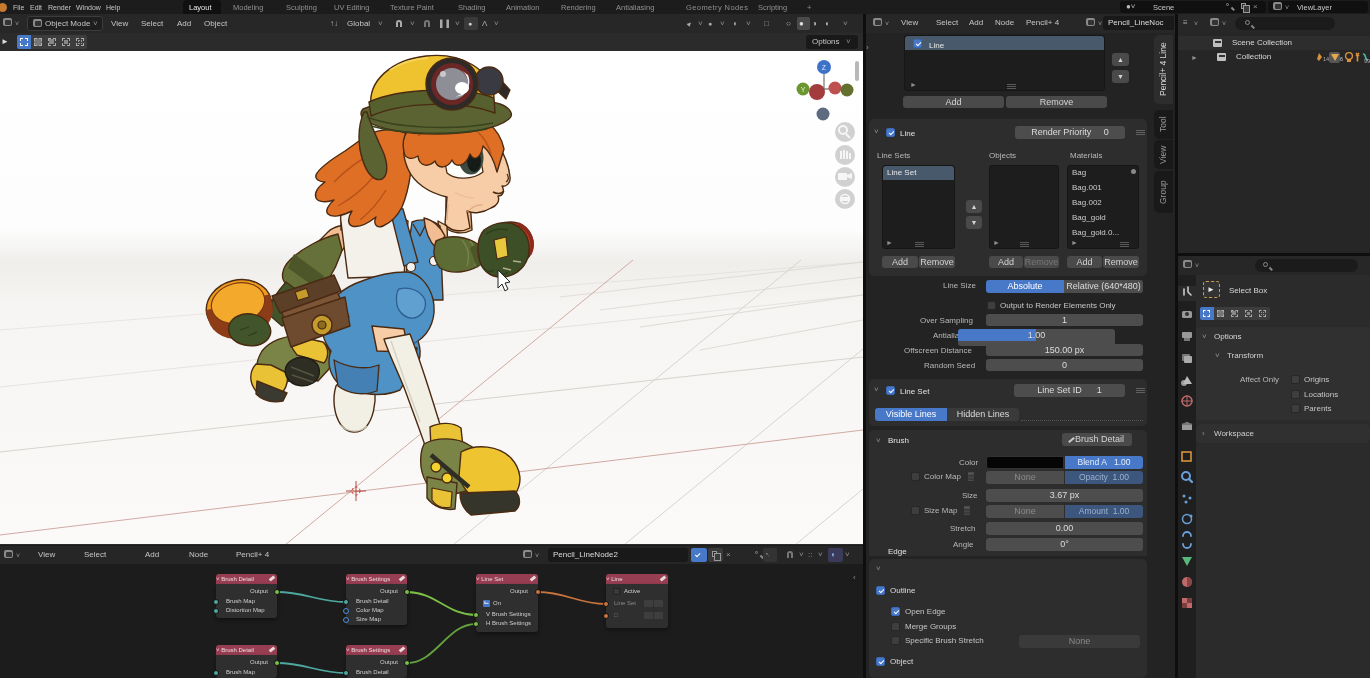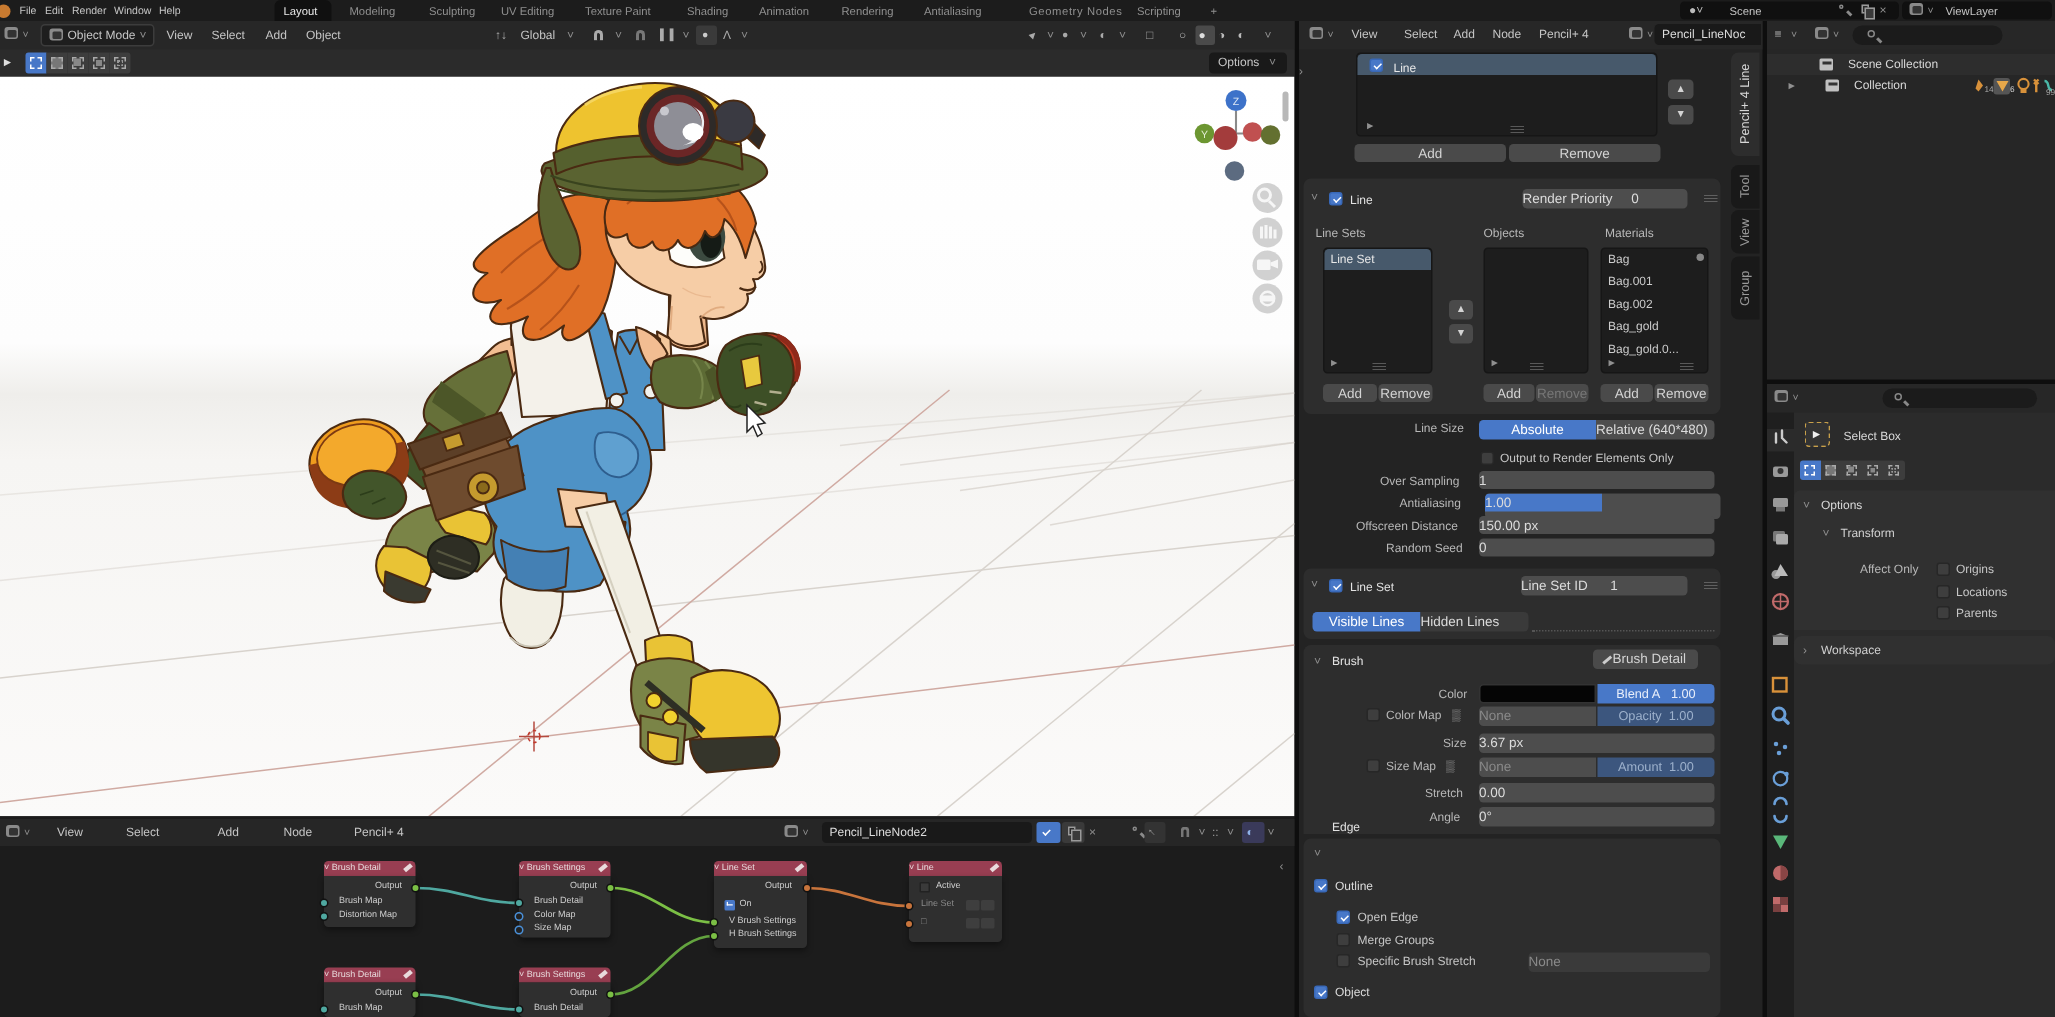--- a/index.html
+++ b/index.html
@@ -1,19 +1,19 @@
 <!DOCTYPE html>
 <html><head><meta charset="utf-8"><style>
 *{margin:0;padding:0;box-sizing:border-box}
 html,body{width:1370px;height:678px;overflow:hidden}
 body{background:#0e0e0e;font-family:"Liberation Sans",sans-serif;position:relative}
 .a{position:absolute}
 .t{position:absolute;font-size:8px;color:#c6c6c6;white-space:nowrap;line-height:12px}
 .dim{color:#909090}
-.fld{position:absolute;background:#4d4d4d;border-radius:3px;color:#dcdcdc;font-size:9px;}
+.fld{position:absolute;background:#4d4d4d;border-radius:3px;color:#dcdcdc;font-size:9px;text-align:center}
 .btn{position:absolute;background:#4a4a4a;border-radius:3px;color:#d4d4d4;font-size:9px;text-align:center}
 .cb{position:absolute;width:9px;height:9px;border-radius:2px;background:#3e3e3e;border:1px solid #272727}
 .cbon{background:#4878c8;border-color:#3868b8;color:#fff;font-size:8px;line-height:8px;text-align:center;font-weight:bold}
 .pnl{position:absolute;background:#2d2d2d;border-radius:5px}
 .vtab{position:absolute;width:19px;background:#191919;border-radius:5px 0 0 5px;color:#9a9a9a;font-size:8.5px}
 .vtxt{writing-mode:vertical-rl;transform:rotate(180deg);display:block;margin:auto;line-height:19px;text-align:center;height:100%}
 .sock{position:absolute;width:6px;height:6px;border-radius:50%;border:1px solid #111}
 .ntxt{position:absolute;font-size:6px;color:#cfcfcf;white-space:nowrap}
 .ghead{position:absolute;height:10px;background:#983e52;border-radius:3px 3px 0 0;color:#e8dadc;font-size:6px;line-height:10px}
 .nbody{position:absolute;background:rgba(48,48,48,.96);border-radius:0 0 3px 3px;box-shadow:0 2px 4px rgba(0,0,0,.4)}
@@ -481,21 +481,21 @@
 <div class="btn" style="left:1103px;top:256px;width:36px;height:12px;line-height:12px">Remove</div>
 
 <span class="t" style="left:943px;top:280px;color:#b8b8b8">Line Size</span>
 <div class="a" style="left:986px;top:280px;width:78px;height:13px;background:#4878c8;border-radius:3px 0 0 3px;color:#fff;font-size:9px;text-align:center;line-height:13px">Absolute</div>
 <div class="fld" style="left:1064px;top:280px;width:79px;height:13px;line-height:13px;border-radius:0 3px 3px 0">Relative (640*480)</div>
 <div class="cb" style="left:987px;top:301px"></div>
 <span class="t" style="left:1000px;top:300px">Output to Render Elements Only</span>
 <span class="t" style="left:920px;top:315px;color:#b8b8b8">Over Sampling</span>
 <div class="fld" style="left:986px;top:314px;width:157px;height:12px;line-height:12px">1</div>
 <span class="t" style="left:933px;top:330px;color:#b8b8b8">Antialiasing</span>
-<div class="fld" style="left:990px;top:329px;width:157px;height:17px;line-height:12px;overflow:hidden"><div style="position:absolute;left:0;top:0;width:78px;height:12px;background:#4878c8"></div><span style="position:relative">1.00</span></div>
+<div class="fld" style="left:958px;top:329px;width:157px;height:17px;line-height:12px;overflow:hidden"><div style="position:absolute;left:0;top:0;width:78px;height:12px;background:#4878c8"></div><span style="position:relative">1.00</span></div>
 <span class="t" style="left:904px;top:345px;color:#b8b8b8">Offscreen Distance</span>
 <div class="fld" style="left:986px;top:344px;width:157px;height:12px;line-height:12px">150.00 px</div>
 <span class="t" style="left:924px;top:360px;color:#b8b8b8">Random Seed</span>
 <div class="fld" style="left:986px;top:359px;width:157px;height:12px;line-height:12px">0</div>
 
 <div class="pnl" style="left:869px;top:379px;width:278px;height:47px"></div>
 <span class="t dim" style="left:874px;top:384px;font-size:8px">˅</span>
 <div class="cb cbon" style="left:886px;top:386px"></div>
 <span class="t" style="left:900px;top:386px;color:#e2e2e2">Line Set</span>
 <div class="fld" style="left:1014px;top:384px;width:111px;height:13px;line-height:13px">Line Set ID&nbsp;&nbsp;&nbsp;&nbsp;&nbsp;&nbsp;1</div>

